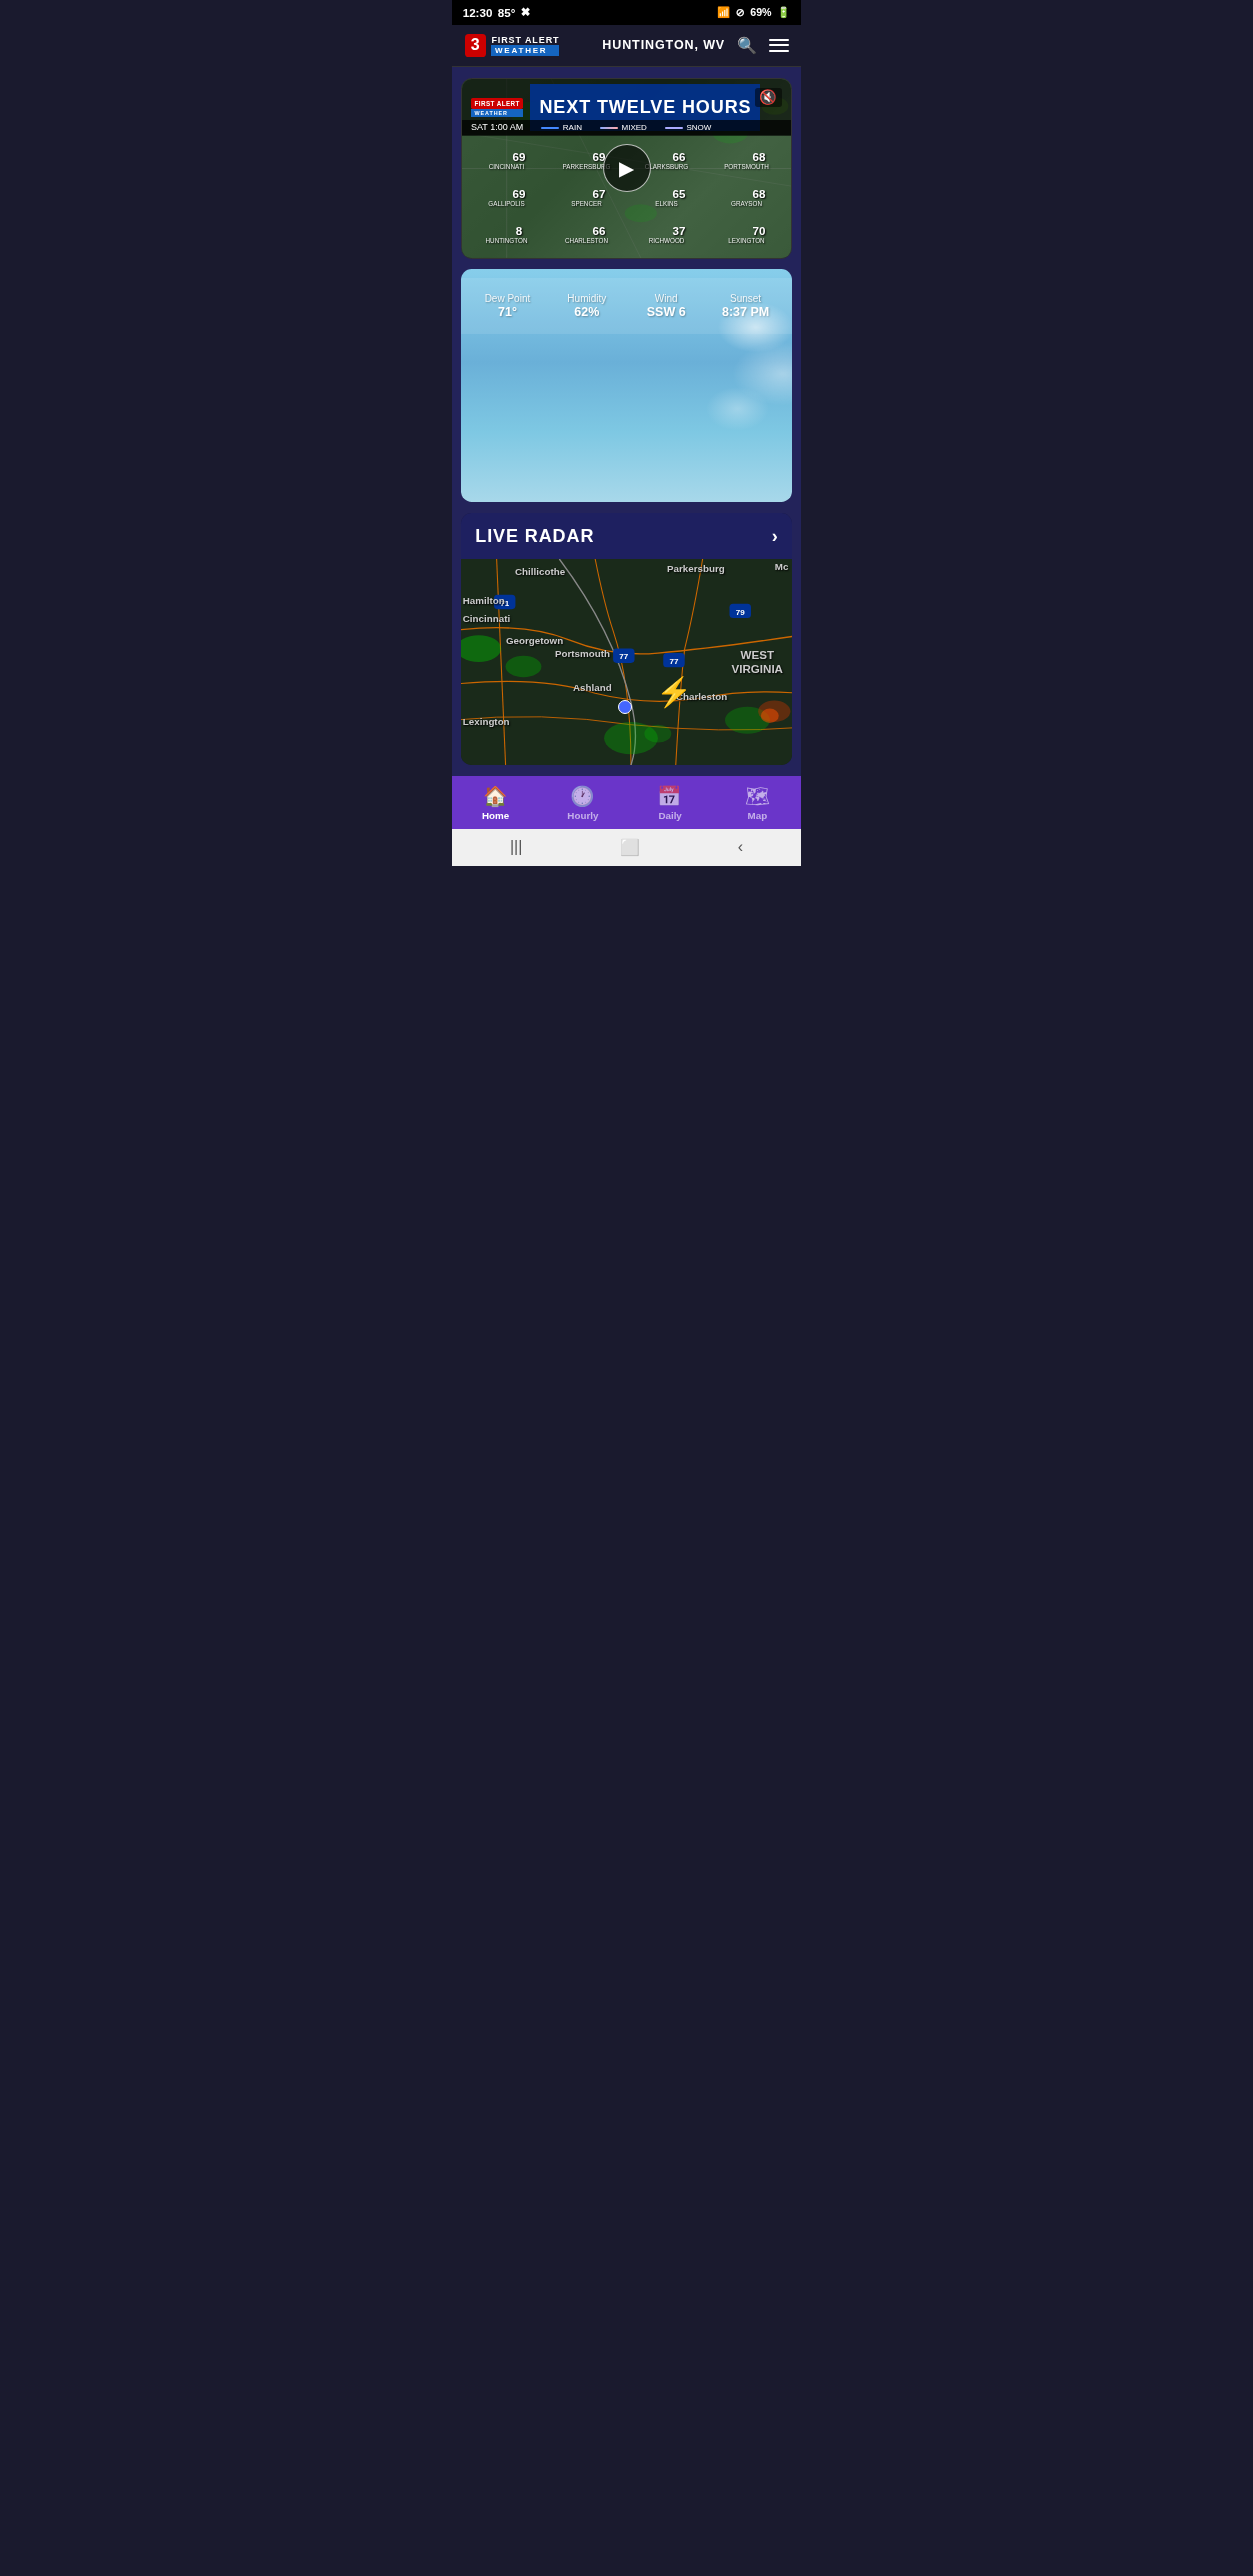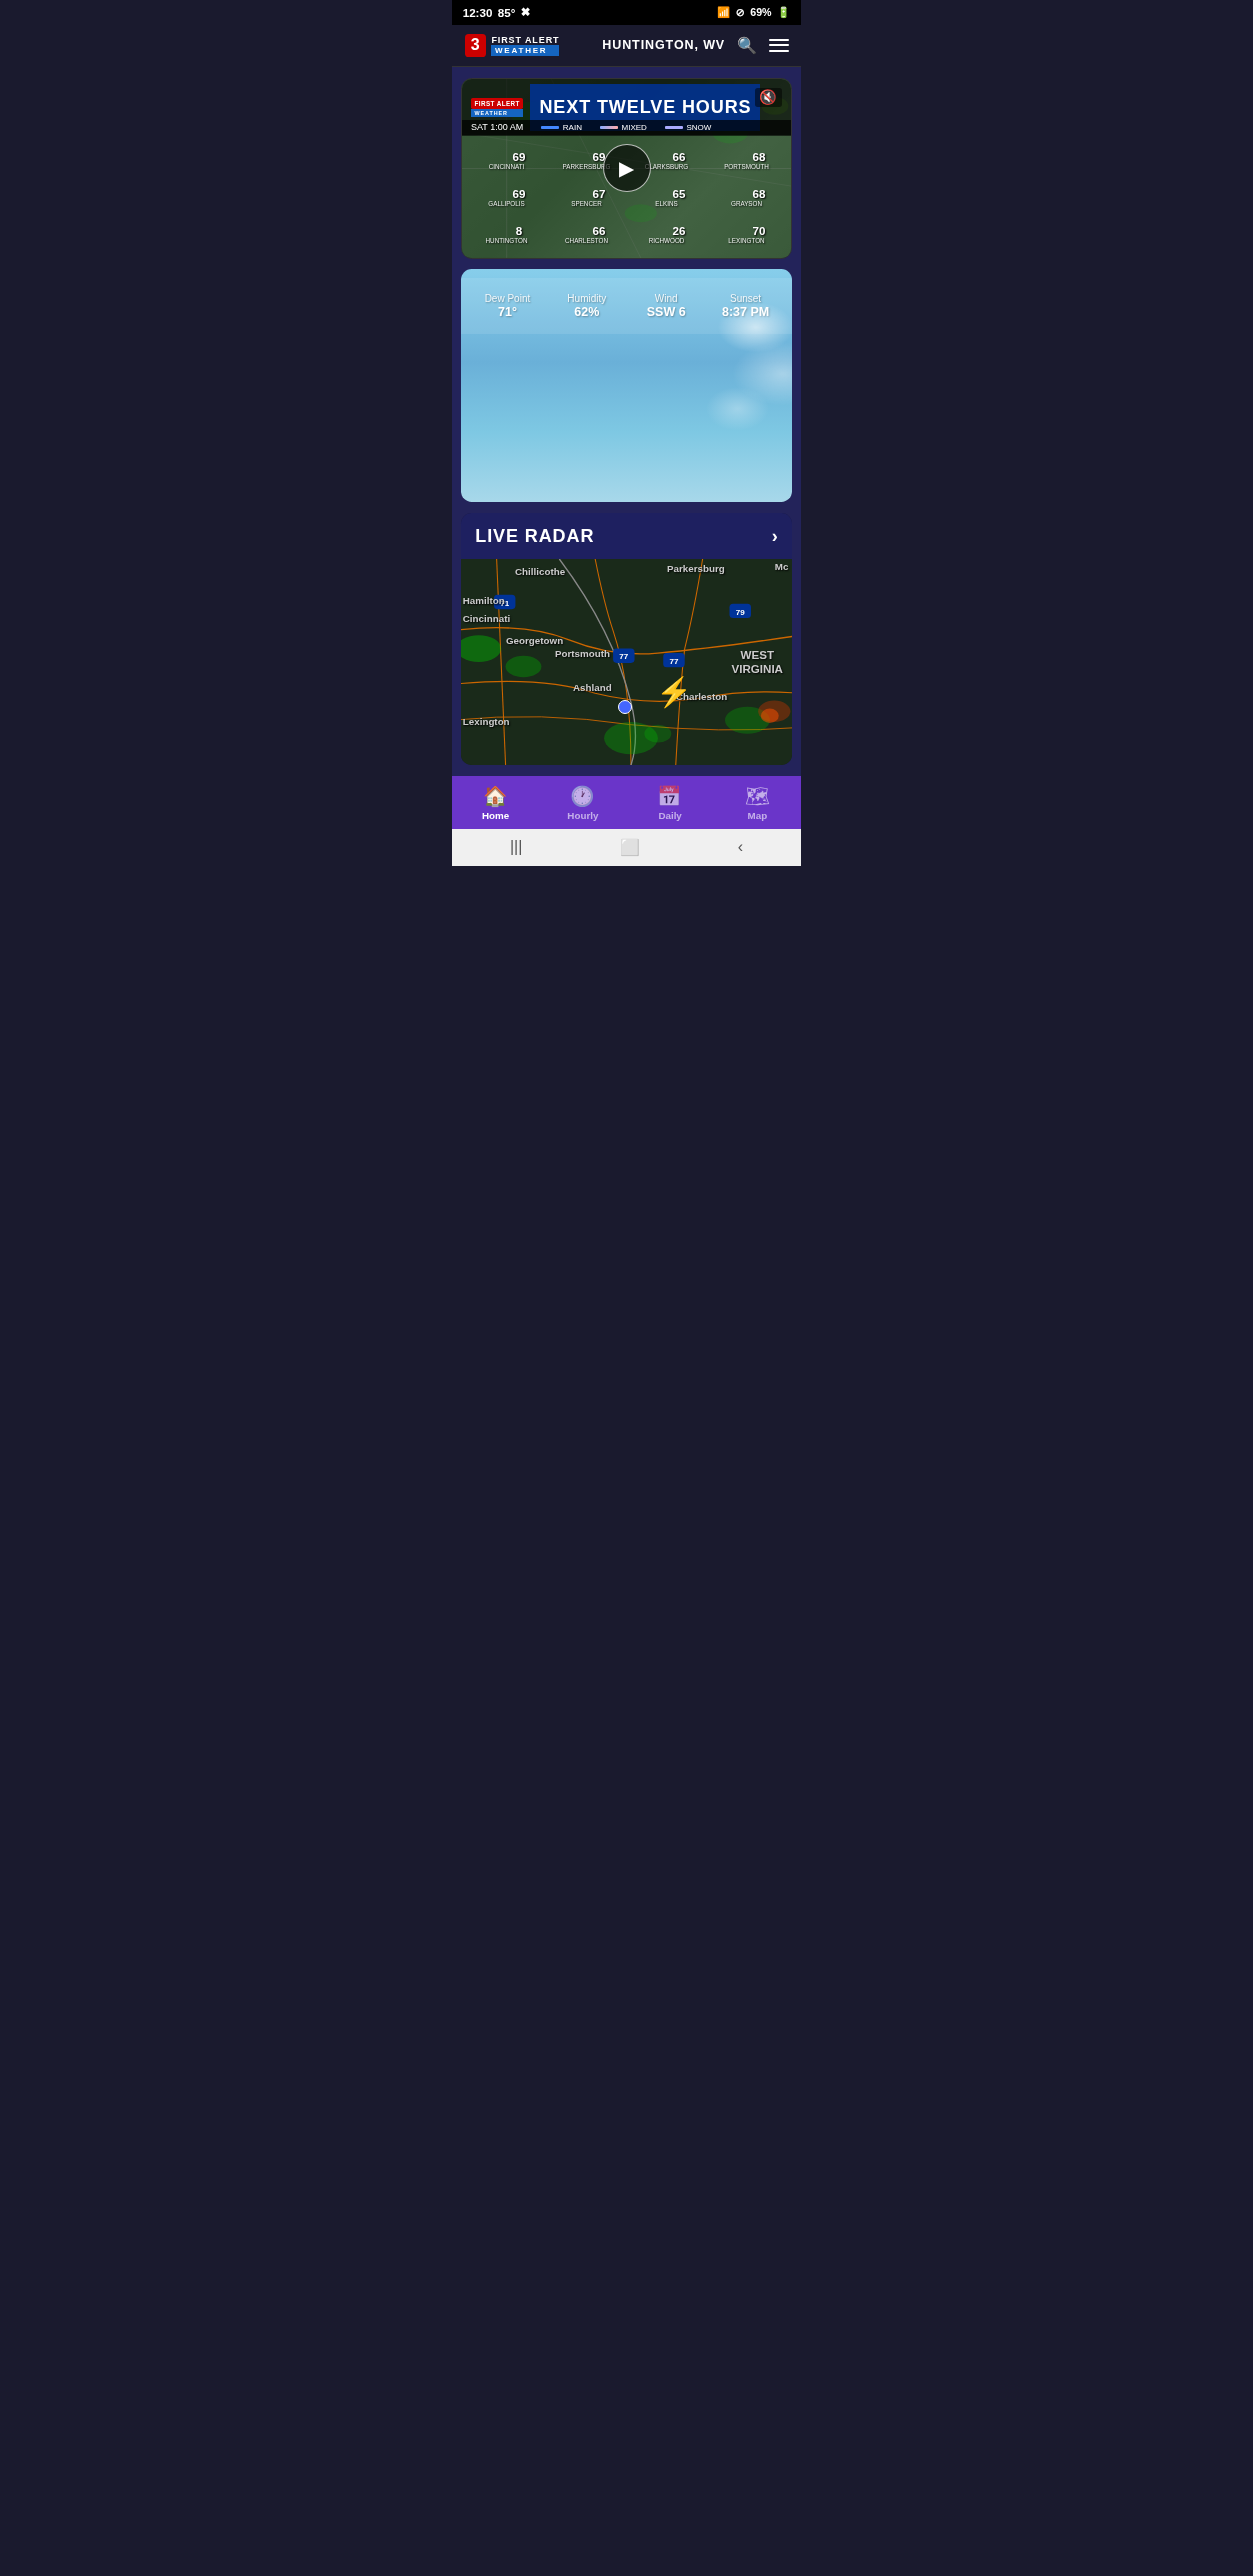--- a/index.html
+++ b/index.html
@@ -469,21 +469,21 @@
         </svg>
 
         <div class="video-overlay-top">
           <div style="display:flex;flex-direction:column;">
             <span class="first-alert-small">FIRST ALERT</span>
             <span class="fa-weather-small">WEATHER</span>
           </div>
           <div class="video-title-overlay">NEXT TWELVE HOURS</div>
         </div>
 
-        <div class="video-time-bar" style="position:absolute;top:41px;left:0;right:0;">
+        <div class="video-time-bar" style="position:absolute;top:41px;left:0;right:0;align-items:flex-end;">
           <span>SAT 1:00 AM</span>
           <div class="legend-item">
             <div class="legend-color" style="background:#4488ff;"></div>
             <span>RAIN</span>
           </div>
           <div class="legend-item">
             <div class="legend-color" style="background:linear-gradient(90deg,#88aaff,#ffaaaa);"></div>
             <span>MIXED</span>
           </div>
           <div class="legend-item">
@@ -527,21 +527,21 @@
           </div>
           <div class="map-temp-item">
             <span class="map-temp-num">8</span>
             <span class="map-temp-city">HUNTINGTON</span>
           </div>
           <div class="map-temp-item">
             <span class="map-temp-num">66</span>
             <span class="map-temp-city">CHARLESTON</span>
           </div>
           <div class="map-temp-item">
-            <span class="map-temp-num">26</span>
+            <span class="map-temp-num">37</span>
             <span class="map-temp-city">RICHWOOD</span>
           </div>
           <div class="map-temp-item">
             <span class="map-temp-num">70</span>
             <span class="map-temp-city">LEXINGTON</span>
           </div>
         </div>
 
         <div class="play-button">▶</div>
 

